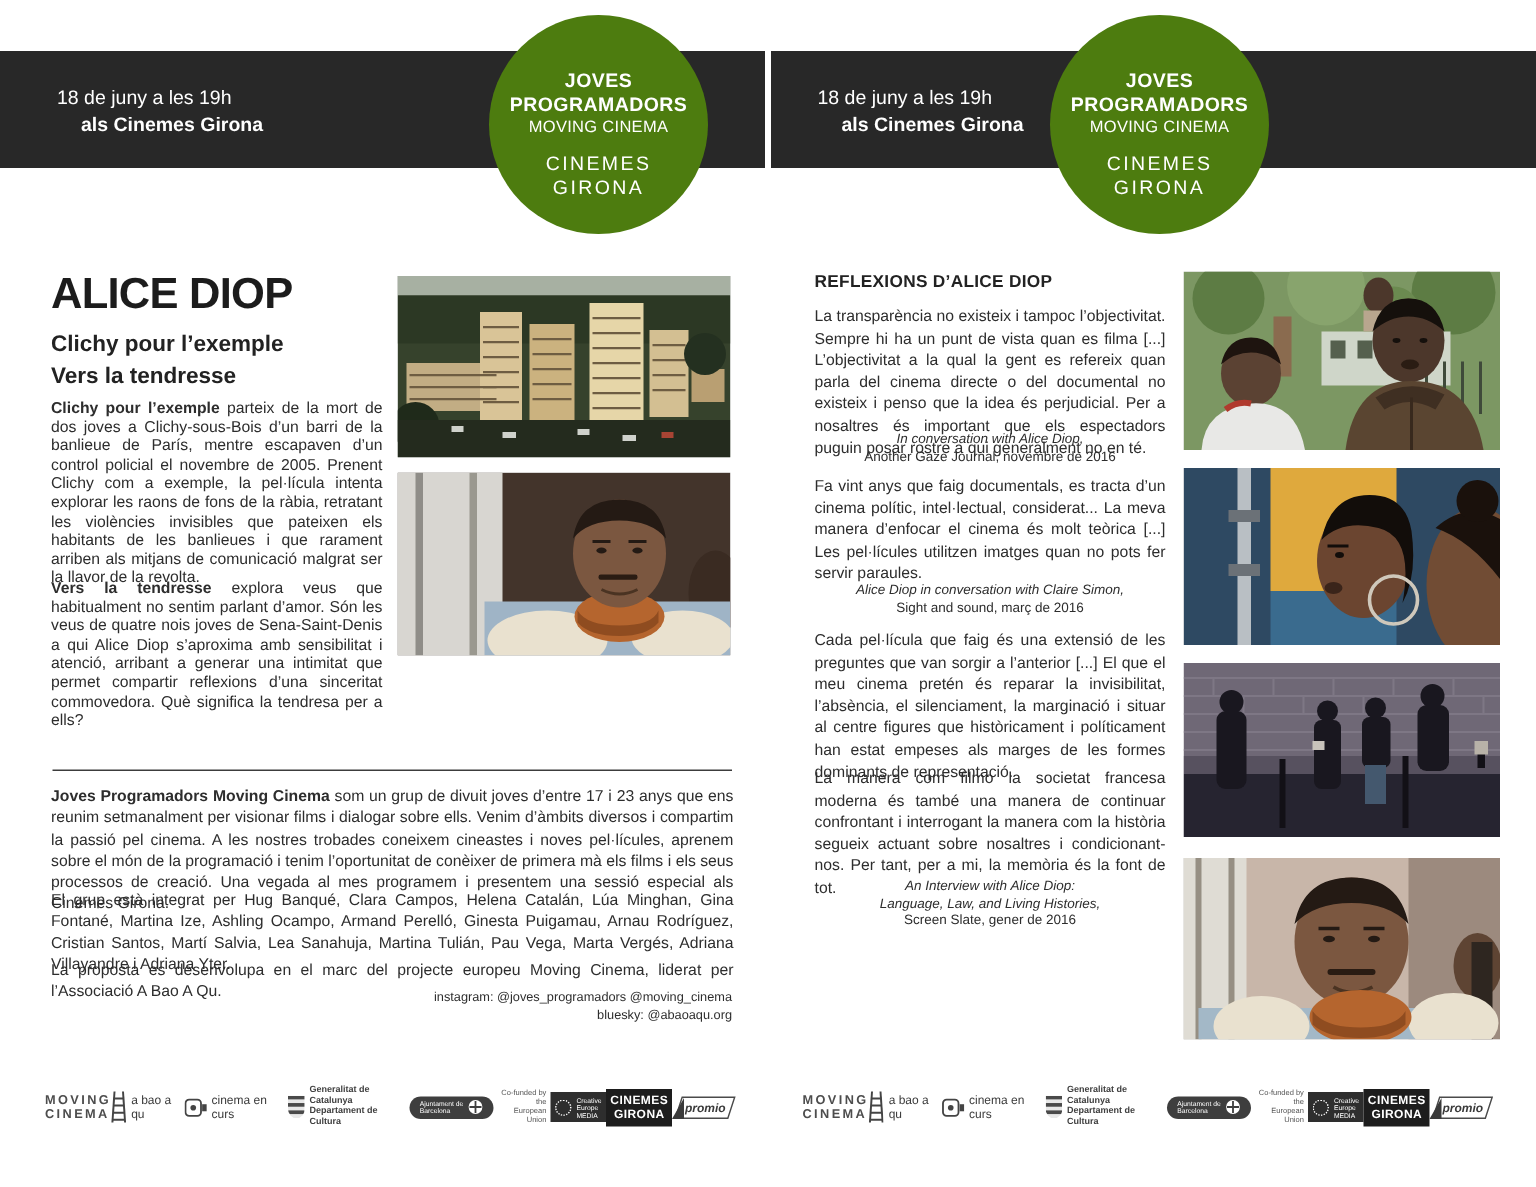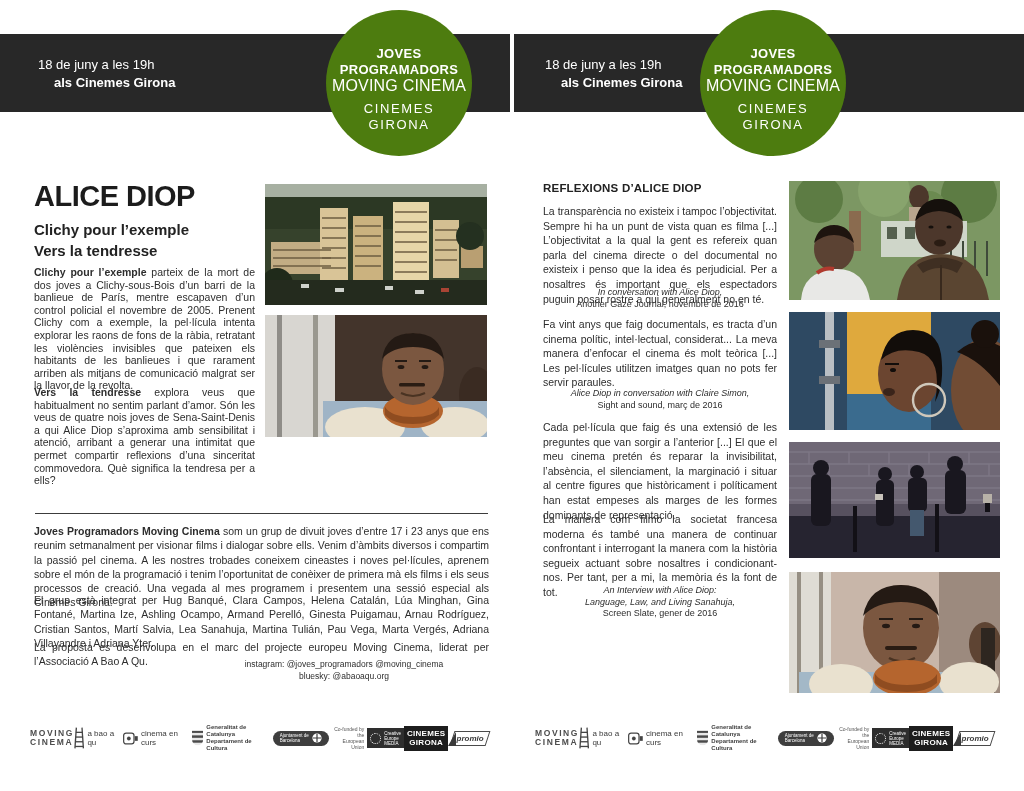--- a/index.html
+++ b/index.html
@@ -18,21 +18,21 @@
   .dateblock { position:absolute; top:56px; color:#fff; font-size:13px; line-height:17.5px; z-index:2; }
   #page-left .dateblock { left:38px; }
   #page-right .dateblock { left:33px; }
   .dateblock .l2 { font-weight:bold;margin-left:16px; }
 
   .badge { position:absolute; top:10px; width:146px; height:146px; border-radius:50%;
            background:#4d7c0f; color:#fff; text-align:center; padding-top:36px; z-index:3; }
   #page-left .badge { left:326px; }
   #page-right .badge { left:188px; }
   .badge .b-bold { font-size:13px; font-weight:bold; line-height:16px; letter-spacing:0.3px; }
-  .badge .b-reg  { font-size:16px; line-height:15px; letter-spacing:0.2px; }
+  .badge .b-reg  { font-size:11px; line-height:15px; letter-spacing:0.2px; }
   .badge .b-cg   { font-size:13px; line-height:16px; letter-spacing:1.6px; font-weight:400; }
   .badge .b-gap  { height:8px; }
 
   
   .title { position:absolute; left:34px; top:180px; font-size:29px; font-weight:bold;
            letter-spacing:-0.5px; color:#1c1c1c; }
   .subtitle { position:absolute; left:34px; top:219px; font-size:15px; font-weight:bold;
               line-height:21px; color:#222; }
   .col-text { position:absolute; left:34px; width:221px; font-size:10.5px; line-height:12.6px;
               text-align:justify; color:#2d2d2d; }
@@ -45,21 +45,21 @@
 
   .divider { position:absolute; left:35px; top:513px; width:453px; height:1px; background:#3c3c3c; }
 
   .wide-text { position:absolute; left:34px; width:455px; font-size:10.5px; line-height:14.3px;
                text-align:justify; color:#2d2d2d; }
   #about   { top:524px; }
   #members { top:593px; }
   #project { top:640px; }
 
   .social { position:absolute; left:200px; top:658px; width:288px; font-size:8.5px;
-            line-height:12px; text-align:center; color:#2d2d2d; }
+            line-height:12px; text-align:right; color:#2d2d2d; }
 
   
   .r-heading { position:absolute; left:31px; top:182px; font-size:11.5px; font-weight:bold;
                letter-spacing:0.2px; color:#222; }
   .quote { position:absolute; left:31px; width:234px; font-size:10.5px; line-height:14.6px;
            text-align:justify; color:#2d2d2d; }
   #q1 { top:204px; } #q2 { top:317px; } #q3 { top:420px; } #q4 { top:512px; }
   .attr { position:absolute; left:31px; width:234px; font-size:9px; line-height:11.5px;
           text-align:center; color:#2d2d2d; }
   #attr1 { top:287px; } #attr2 { top:388px; } #attr4 { top:585px; }
@@ -302,21 +302,21 @@
     <p class="quote" id="q2">Fa vint anys que faig documentals, es tracta d’un cinema polític, intel·lectual, considerat... La meva manera d’enfocar el cinema és molt teòrica [...] Les pel·lícules utilitzen imatges quan no pots fer servir paraules.</p>
     <div class="attr" id="attr2">
       <div class="it">Alice Diop in conversation with Claire Simon,</div>
       <div>Sight and sound, març de 2016</div>
     </div>
 
     <p class="quote" id="q3">Cada pel·lícula que faig és una extensió de les preguntes que van sorgir a l’anterior [...] El que el meu cinema pretén és reparar la invisibilitat, l’absència, el silenciament, la marginació i situar al centre figures que històricament i políticament han estat empeses als marges de les formes dominants de representació.</p>
     <p class="quote" id="q4">La manera com filmo la societat francesa moderna és també una manera de continuar confrontant i interrogant la manera com la història segueix actuant sobre nosaltres i condicionant-nos. Per tant, per a mi, la memòria és la font de tot.</p>
     <div class="attr" id="attr4">
       <div class="it">An Interview with Alice Diop:</div>
-      <div class="it">Language, Law, and Living Sanahuja,</div>
+      <div class="it">Language, Law, and Living Histories,</div>
       <div>Screen Slate, gener de 2016</div>
     </div>
 
     <div class="photo" id="photoR1">
       <svg width="211" height="119" viewBox="0 0 211 119">
         <rect width="211" height="119" fill="#7c9763"></rect>
         <circle cx="30" cy="18" r="24" fill="#5d7c44"></circle>
           <circle cx="95" cy="10" r="26" fill="#88a46d"></circle>
           <circle cx="180" cy="14" r="28" fill="#5d7c44"></circle>
           <circle cx="140" cy="28" r="18" fill="#6b8a50"></circle>

